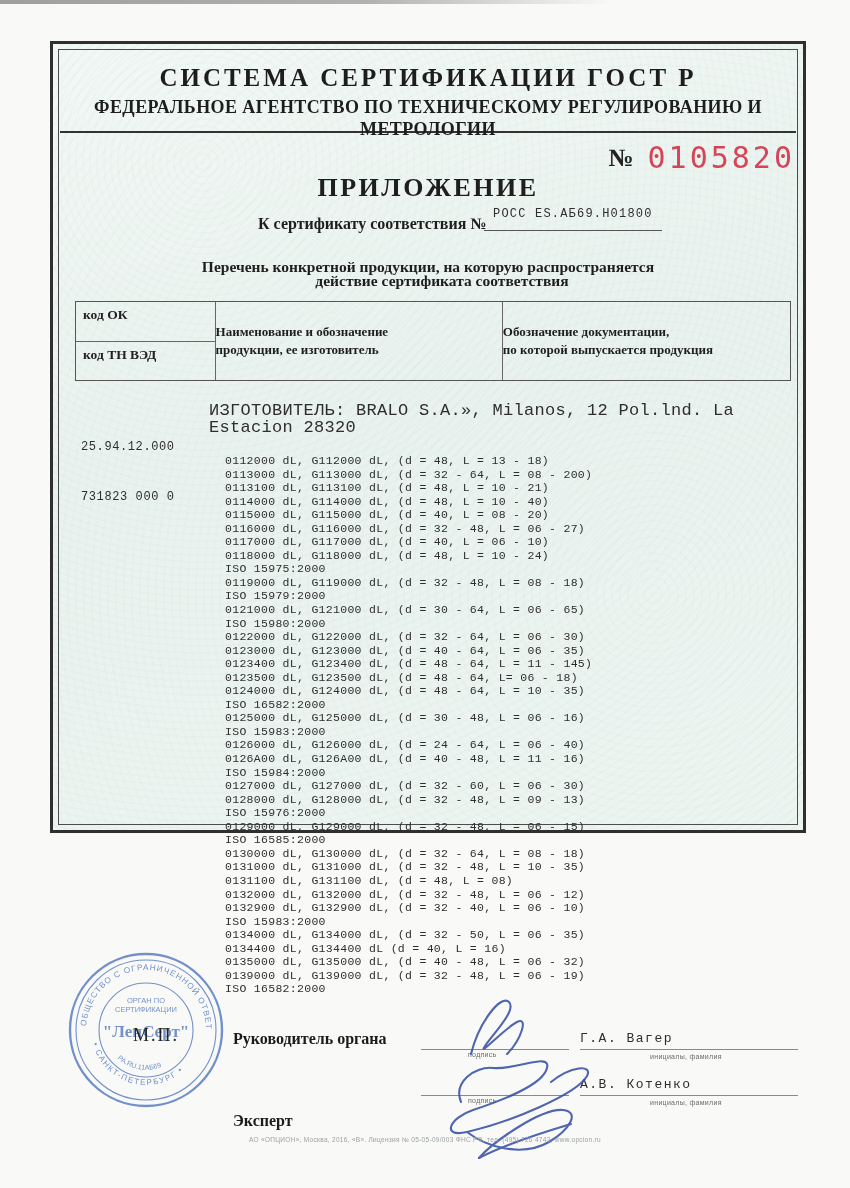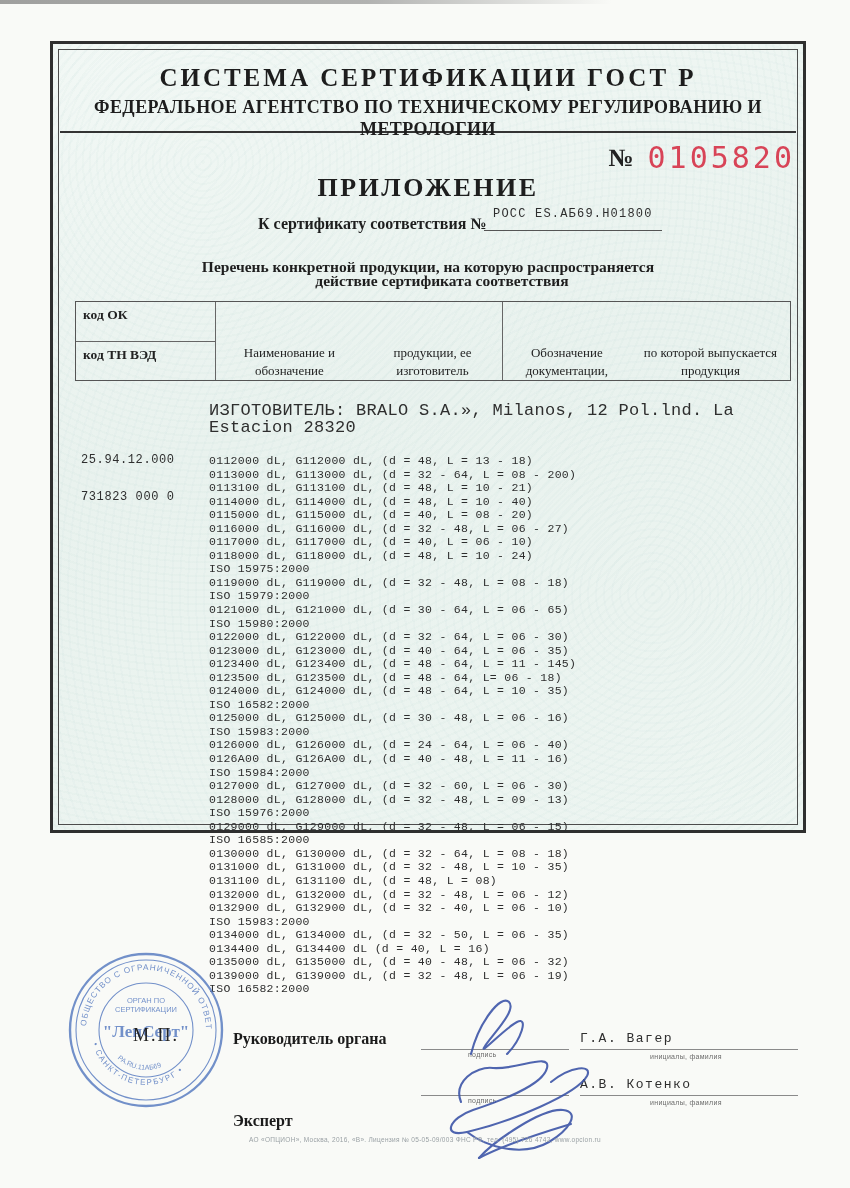--- a/index.html
+++ b/index.html
@@ -37,28 +37,28 @@
   .subtitle.l1{top:206px;margin-top:8px;}
   .subtitle.l2{top:228px;padding-left:28px;}
   
   .spec-table{position:absolute;left:22px;top:257px;width:716px;height:80px;border:1.3px solid #555;box-sizing:border-box;display:flex;}
   .st-col{box-sizing:border-box;height:100%;}
   .st-col1{width:140px;border-right:1px solid #666;display:flex;flex-direction:column;}
   .st-col1 .sub{flex:1;padding:5px 0 16px 7px;font-size:13.5px;font-weight:bold;box-sizing:border-box;}
   .st-col1 .sub.top{border-bottom:1px solid #666;}
   .st-col2{width:288px;border-right:1px solid #666;}
   .st-col3{width:288px;}
-  .st-center{display:flex;flex-direction:row;align-items:flex-end;justify-content:center;height:100%;
-    font-size:13px;font-weight:normal;line-height:18px;text-align:center;color:#1e1e1e;}
+  .st-center{display:flex;flex-direction:column;align-items:flex-start;justify-content:center;height:100%;
+    font-size:13px;font-weight:bold;line-height:18px;text-align:center;color:#1e1e1e;}
   
   .mono{font-family:"Liberation Mono", monospace;color:#2e2e2e;}
   .manufacturer{position:absolute;left:156px;top:358px;font-size:17px;line-height:17px;letter-spacing:.3px;}
-  .code-ok{position:absolute;left:28px;top:409px;font-size:12px;letter-spacing:.6px;}
+  .code-ok{position:absolute;left:28px;top:396px;font-size:12px;letter-spacing:.6px;}
   .code-tnved{position:absolute;left:28px;top:446px;font-size:12px;letter-spacing:.6px;}
-  .products{position:absolute;left:156px;top:410px;font-size:11.5px;line-height:13.55px;letter-spacing:.3px;white-space:pre;}
+  .products{position:absolute;left:172px;top:410px;font-size:11.5px;line-height:13.55px;letter-spacing:.3px;white-space:pre;}
   
   .sig-role{position:absolute;left:180px;font-size:16px;font-weight:bold;color:#1b1b1b;}
   .sig-role.r1{top:986px;}
   .sig-role.r2{top:1032px;margin-top:36px;}
   .sig-line{position:absolute;border-bottom:1px solid #8a8a8a;height:1px;}
   .sig-caption{position:absolute;font-family:"Liberation Sans", sans-serif;font-size:7px;color:#6b6b6b;letter-spacing:.3px;}
   .sig-name{position:absolute;font-family:"Liberation Mono", monospace;font-size:13px;letter-spacing:1.5px;color:#2e2e2e;}
   
   .stamp{position:absolute;left:10px;top:903px;width:166px;height:166px;opacity:.85;}
   .mp-mark{position:absolute;left:45px;top:981px;font-size:18px;letter-spacing:2px;color:#222;margin-left:35px;}

